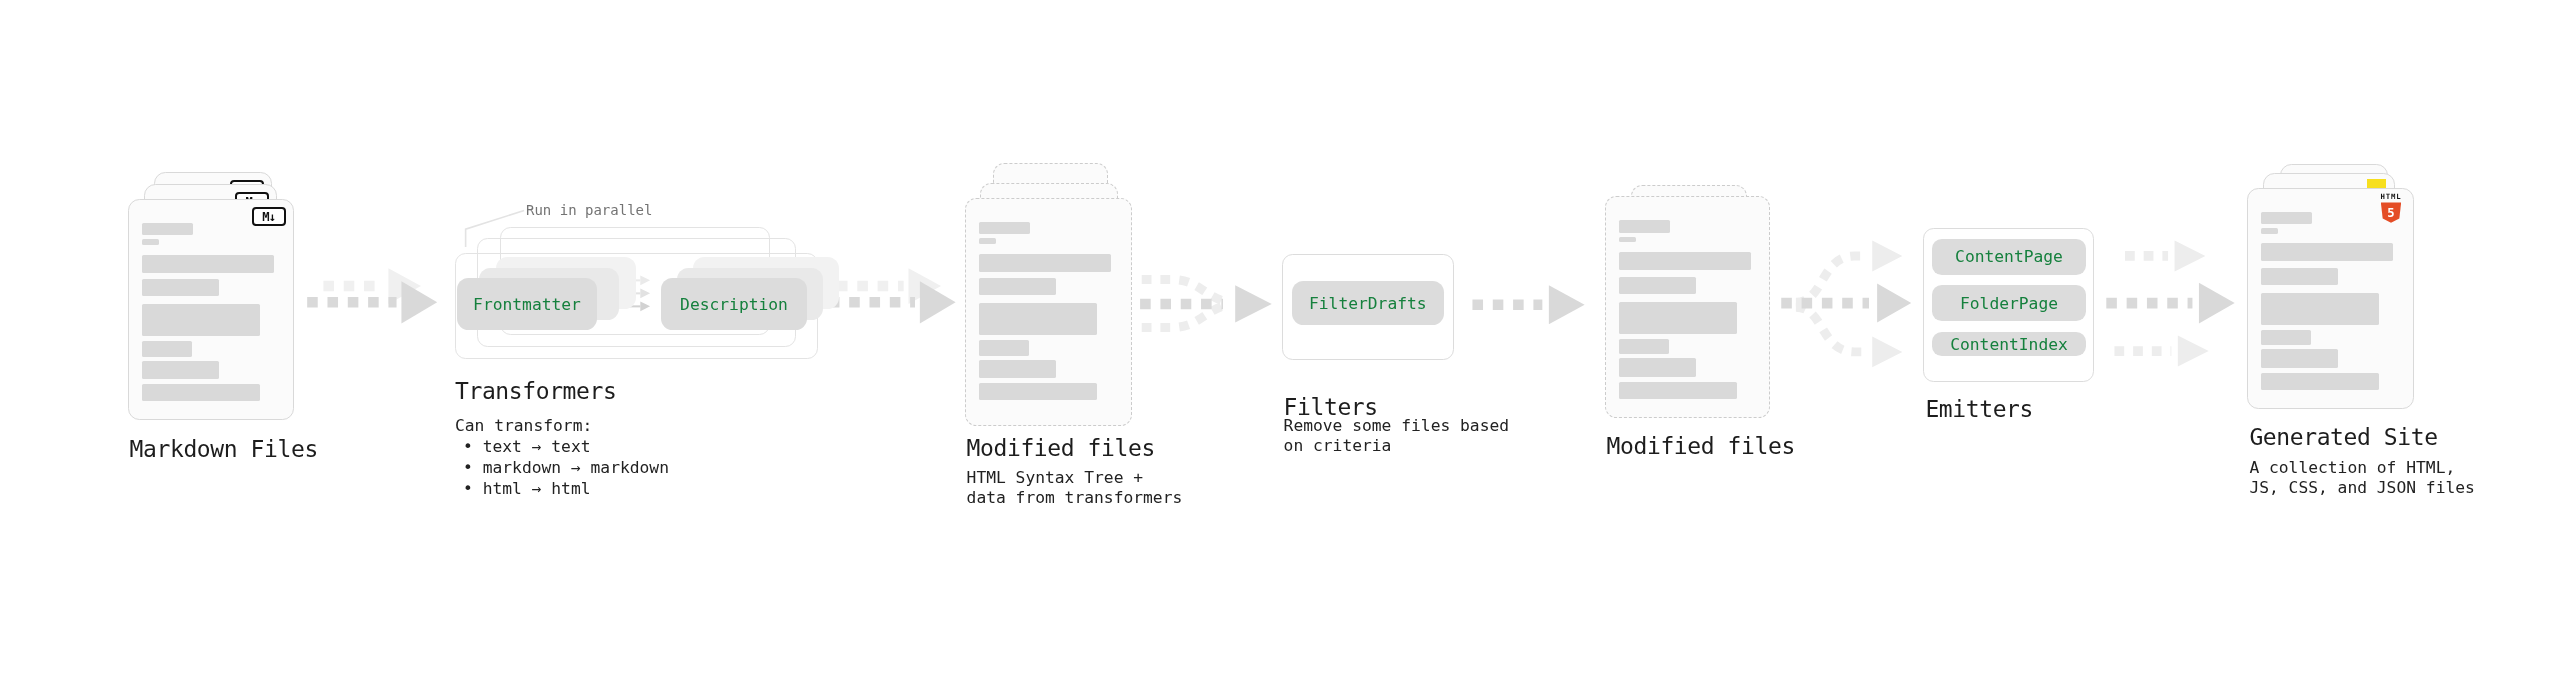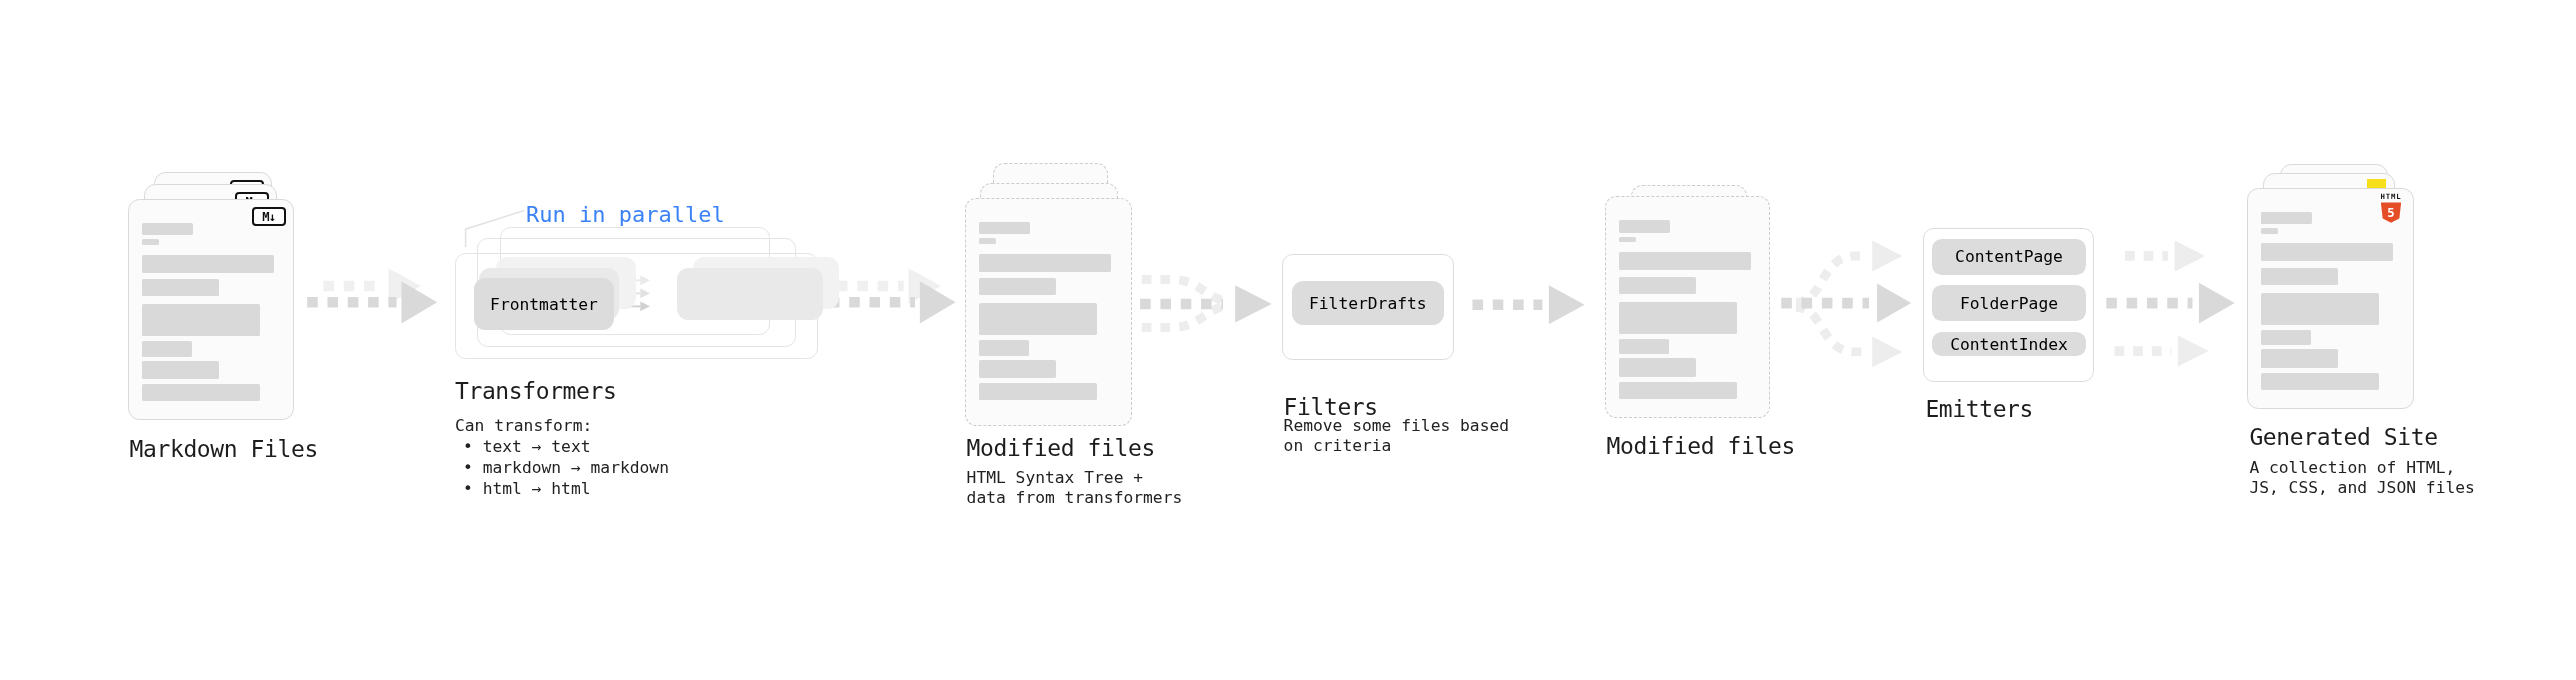--- a/index.html
+++ b/index.html
@@ -31,28 +31,28 @@
                 clip-path:polygon(0 0,100% 0,91% 80%,50% 100%,9% 80%);
                 display:flex;align-items:center;justify-content:center;font-size:12.2px;font-weight:bold;}
   .js-badge{position:absolute;top:4.9px;right:8.1px;width:19.5px;height:9.8px;background:#f7df1e;}
   .css-badge{position:absolute;top:1.6px;right:8.1px;width:16.3px;text-align:center;}
   .css-word{font-size:5.7px;font-weight:bold;color:#111;line-height:6.5px;letter-spacing:0.4px;}
   .css-bar{height:2.4px;background:#2965f1;margin-top:0.8px;}
   
   .cbox{position:absolute;border:1.6px solid #e3e3e3;border-radius:10.6px;background:transparent;box-sizing:border-box;}
   .cbox.solidbox{border-color:#dcdcdc;}
   .pill{position:absolute;background:#dcdcdc;border-radius:11.4px;display:flex;align-items:center;
-        justify-content:center;font-size:16.3px;color:#000000;white-space:nowrap;}
+        justify-content:center;font-size:16.3px;color:#15803d;white-space:nowrap;}
   .pill.ghost1{background:#e9e9e9;}
   .pill.ghost2{background:#f2f2f2;}
   
   .stage-title{position:absolute;font-size:23px;letter-spacing:-0.4px;color:#1d1d1d;white-space:nowrap;}
   .stage-desc{position:absolute;font-size:16.3px;line-height:21px;color:#222;white-space:nowrap;}
   .stage-desc .bullet{padding-left:8.1px;}
-  .annotation{position:absolute;font-size:22px;color:#3b82f6;white-space:nowrap;}
+  .annotation{position:absolute;font-size:14px;color:#737373;white-space:nowrap;}
 </style>
 </head>
 <body>
 
 <div class="canvas">
 
   <svg class="arrows-layer" width="2576" height="681" viewBox="0 0 3170 838">
 
     <g>
       <line x1="398" y1="352" x2="472" y2="352" stroke="#f0f0f0" stroke-width="13" stroke-dasharray="13 12"></line>
@@ -139,23 +139,24 @@
     <div class="stage-title" style="left:1.6px;top:264px">Markdown Files</div>
   </section>
 
   <section class="stage" style="left:455px;top:202px;width:382px;height:293px">
     <div class="annotation" style="left:71px;top:0">Run in parallel</div>
     <div class="cbox" style="left:45px;top:25px;width:270px;height:108px"></div>
     <div class="cbox" style="left:22px;top:36px;width:319px;height:109px"></div>
     <div class="cbox" style="left:0;top:51px;width:363px;height:106px"></div>
     <div class="pill ghost2" style="left:41px;top:55px;width:140px;height:52px"></div>
     <div class="pill ghost1" style="left:24.4px;top:66px;width:140px;height:52px"></div>
-    <div class="pill" style="left:19px;top:76px;width:140px;height:52px">Frontmatter</div>
+    <div class="pill" style="left:2px;top:76px;width:140px;height:52px">Frontmatter</div>
     <div class="pill ghost2" style="left:238px;top:55px;width:146px;height:52px"></div>
     <div class="pill ghost1" style="left:222px;top:66px;width:146px;height:52px"></div>
+    <div class="pill" style="left:206px;top:76px;width:146px;height:52px">Description</div>
     <div class="stage-title" style="left:0;top:176px">Transformers</div>
     <div class="stage-desc" style="left:0;top:213px">
       <div>Can transform:</div>
       <div class="bullet">• text → text</div>
       <div class="bullet">• markdown → markdown</div>
       <div class="bullet">• html → html</div>
     </div>
   </section>
 
   <section class="stage" style="left:965px;top:163px;width:211px;height:358px">

